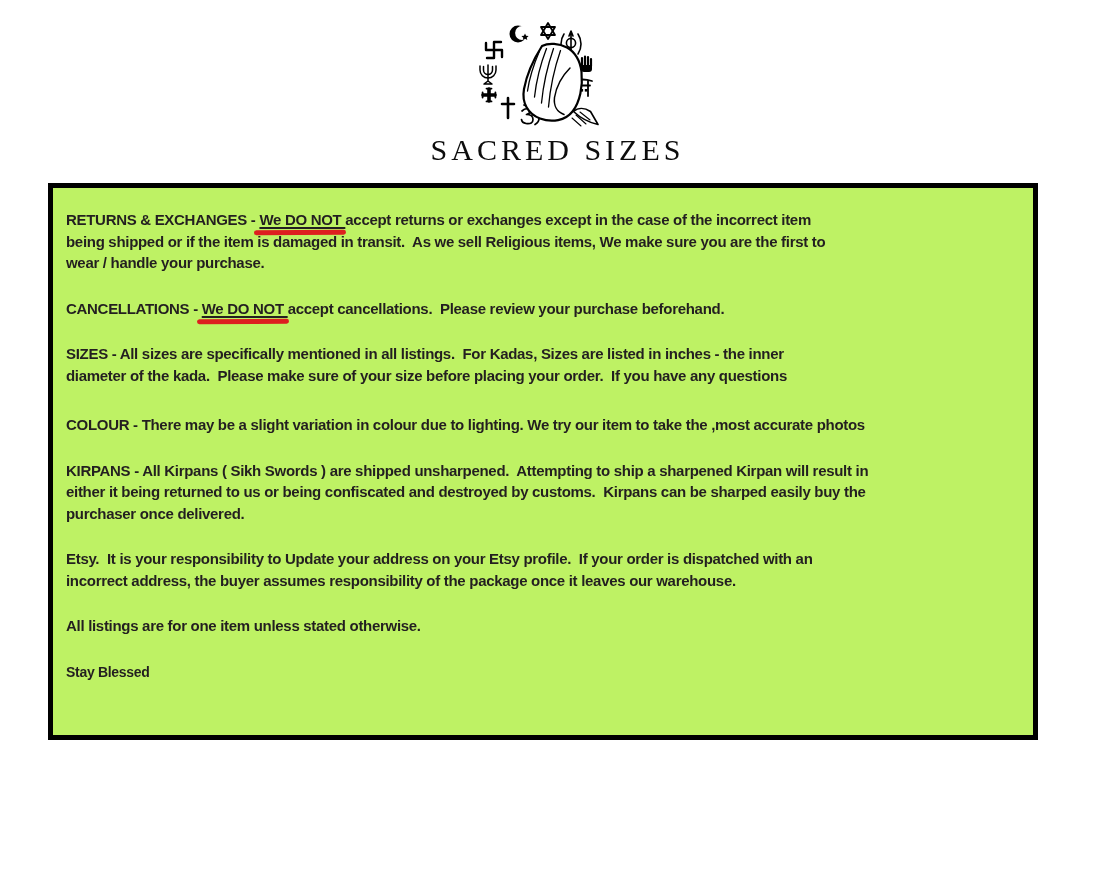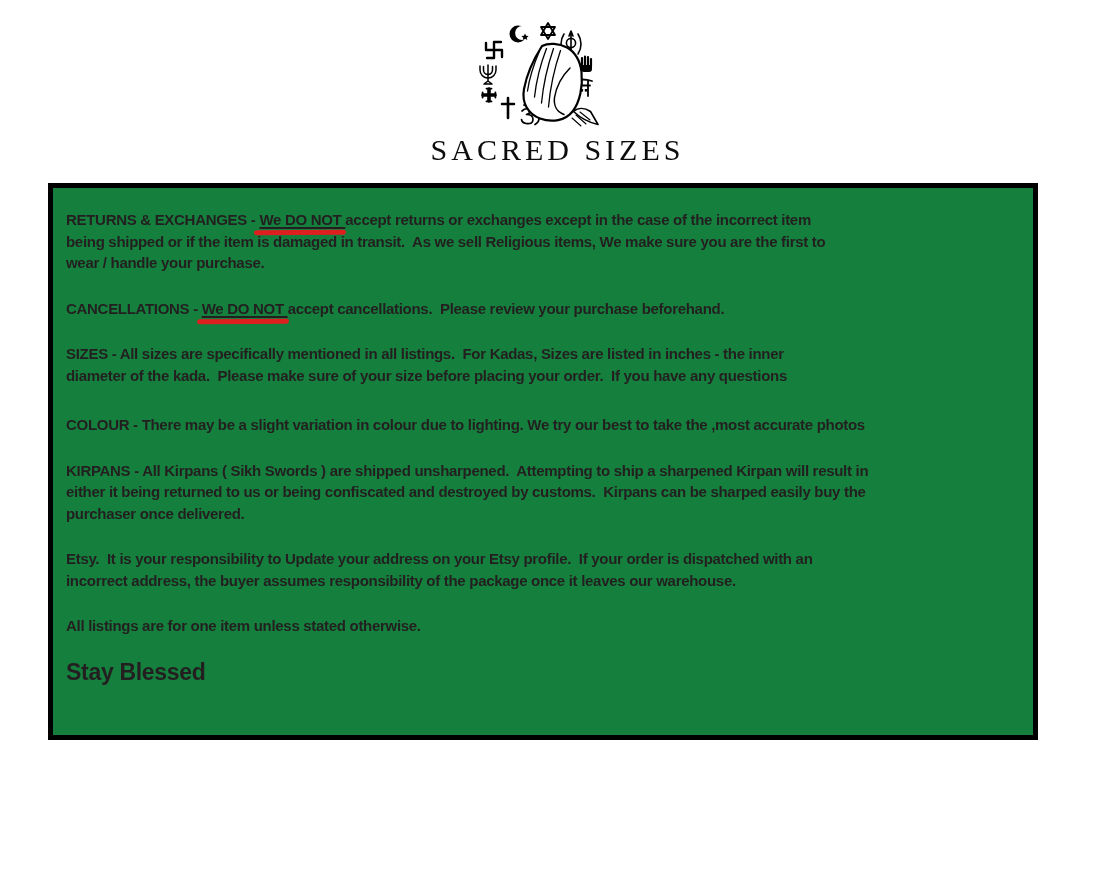--- a/index.html
+++ b/index.html
@@ -14,41 +14,41 @@
     font-family:"Liberation Serif",serif;
     font-size:30px;letter-spacing:4px;color:#0d0d0d;
     margin-top:1px;white-space:pre;
   }
   .pbox{
     box-sizing:border-box;
     margin:16px 0 0 48px;
     width:990px;height:557px;
     border:5px solid #000;
     padding:21px 12px 0 13px;
-    background:#15803d;
+    background:#bef264;
   }
   .para{
     margin:0 0 24px 0;
     font-weight:bold;font-size:15px;line-height:21.5px;
     color:#231f20;letter-spacing:-0.3px;
   }
   .para.gap-lg{margin-bottom:28px;}
   .line{display:block;white-space:pre;}
   .donot{
     position:relative;
     text-decoration:underline;
     text-decoration-thickness:2px;
     text-underline-offset:2px;
   }
   .donot::after{
     content:"";position:absolute;left:-5px;right:-1px;bottom:-7px;
     height:5px;background:#dd1f1f;border-radius:3px;
     transform:rotate(-0.3deg);
   }
-  .signoff{font-size:23px;line-height:22px;margin-bottom:16px;}
+  .signoff{font-size:14px;line-height:22px;margin-bottom:16px;}
 </style>
 </head>
 <body>
 
 <div class="logo">
   <svg width="172" height="118" viewBox="0 0 172 118">
     <g stroke="#000" fill="none" stroke-linecap="round" stroke-linejoin="round">
       <g>
         <path d="M22 28 V44 M14 36 H30 M22 28 H29 M30 36 V43 M22 44 H15 M14 36 V29" stroke-width="2.4"></path>
       </g>
@@ -122,21 +122,21 @@
   <p class="para">
     <span class="line"><span>CANCELLATIONS - </span><span class="donot">We DO NOT </span><span>accept cancellations.  Please review your purchase beforehand.</span></span>
   </p>
 
   <p class="para gap-lg">
     <span class="line">SIZES - All sizes are specifically mentioned in all listings.  For Kadas, Sizes are listed in inches - the inner</span>
     <span class="line">diameter of the kada.  Please make sure of your size before placing your order.  If you have any questions</span>
   </p>
 
   <p class="para">
-    <span class="line">COLOUR - There may be a slight variation in colour due to lighting. We try our best to take the ,most accurate photos</span>
+    <span class="line">COLOUR - There may be a slight variation in colour due to lighting. We try our item to take the ,most accurate photos</span>
   </p>
 
   <p class="para">
     <span class="line">KIRPANS - All Kirpans ( Sikh Swords ) are shipped unsharpened.  Attempting to ship a sharpened Kirpan will result in</span>
     <span class="line">either it being returned to us or being confiscated and destroyed by customs.  Kirpans can be sharped easily buy the</span>
     <span class="line">purchaser once delivered.</span>
   </p>
 
   <p class="para">
     <span class="line">Etsy.  It is your responsibility to Update your address on your Etsy profile.  If your order is dispatched with an</span>

